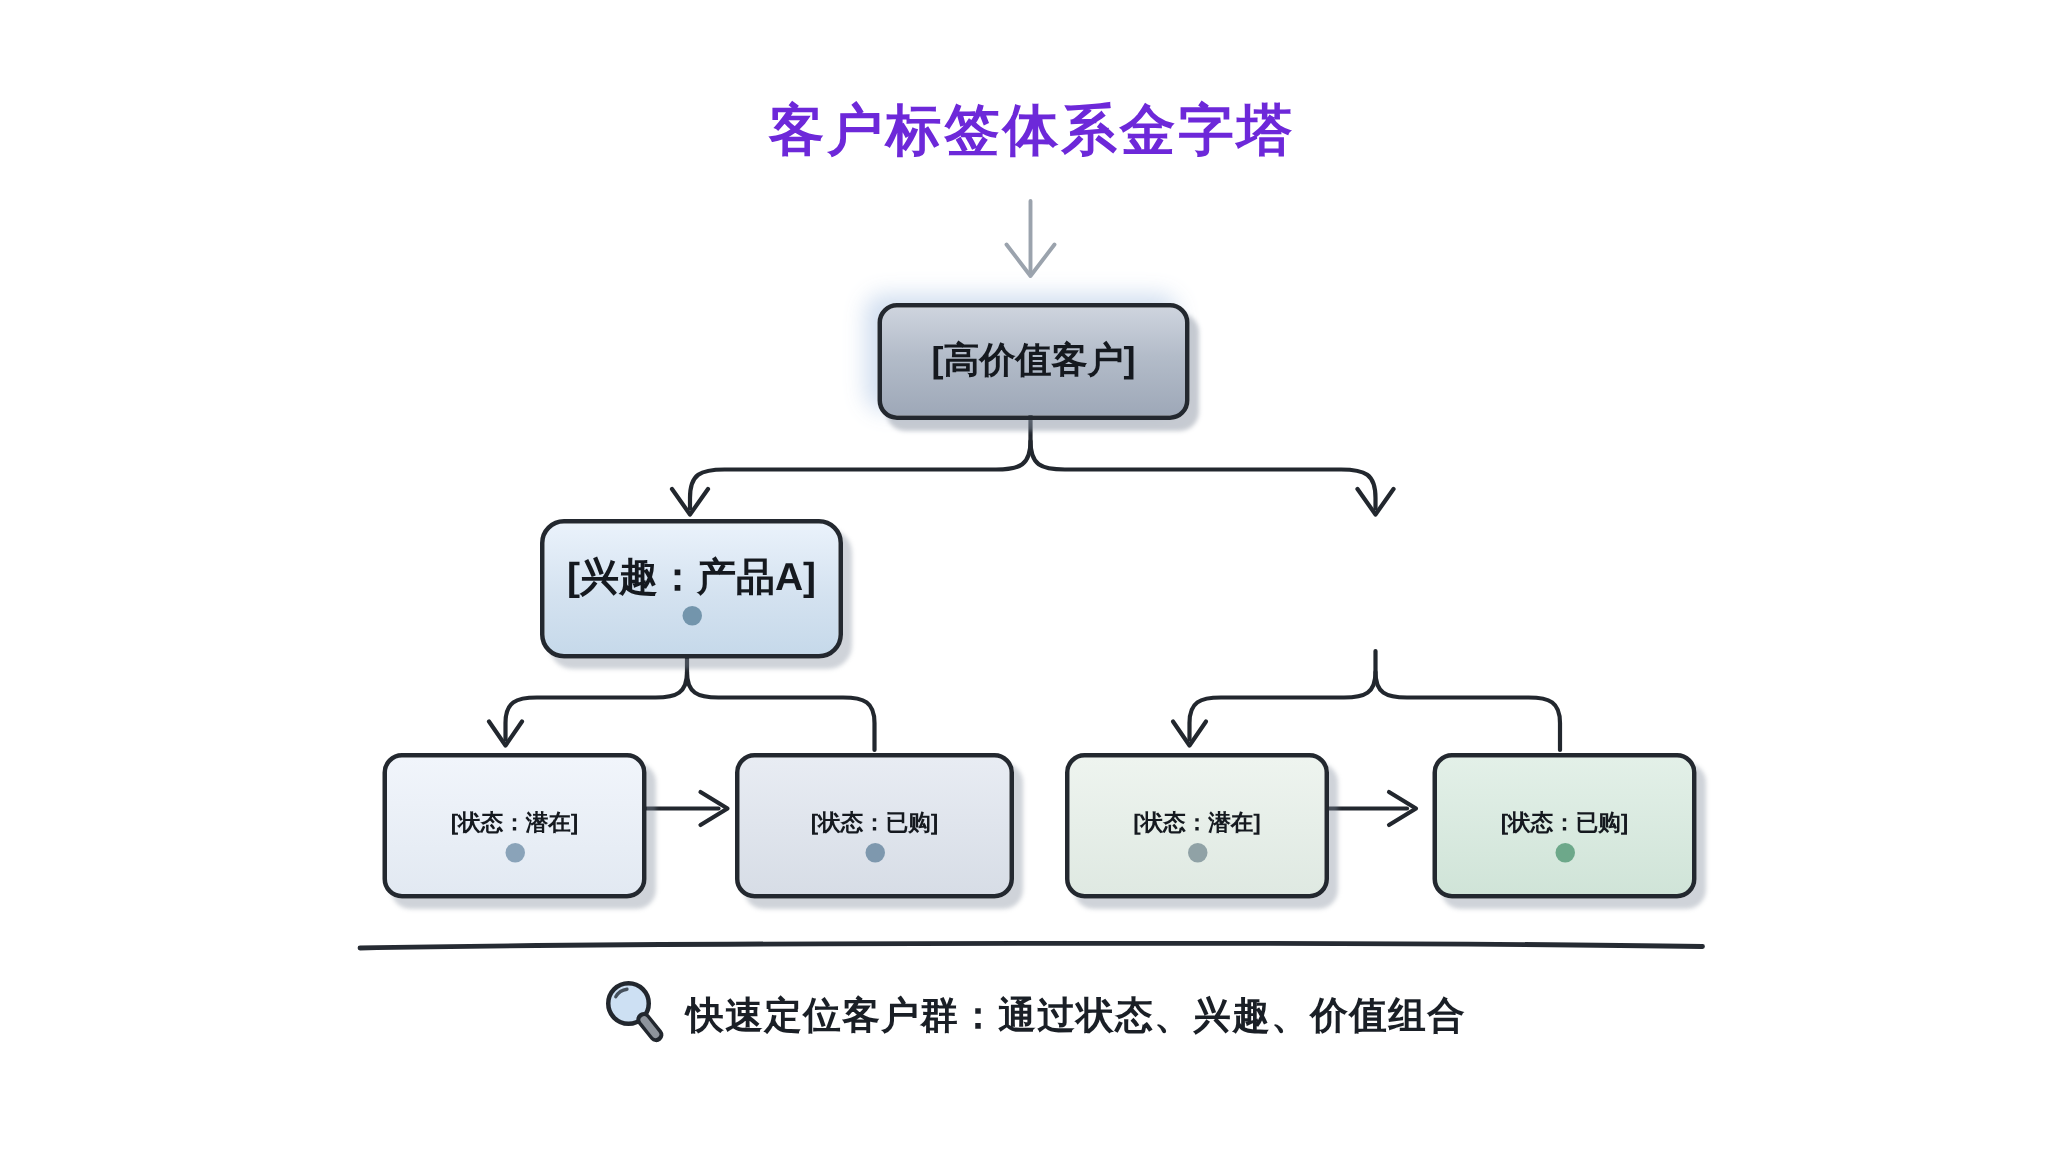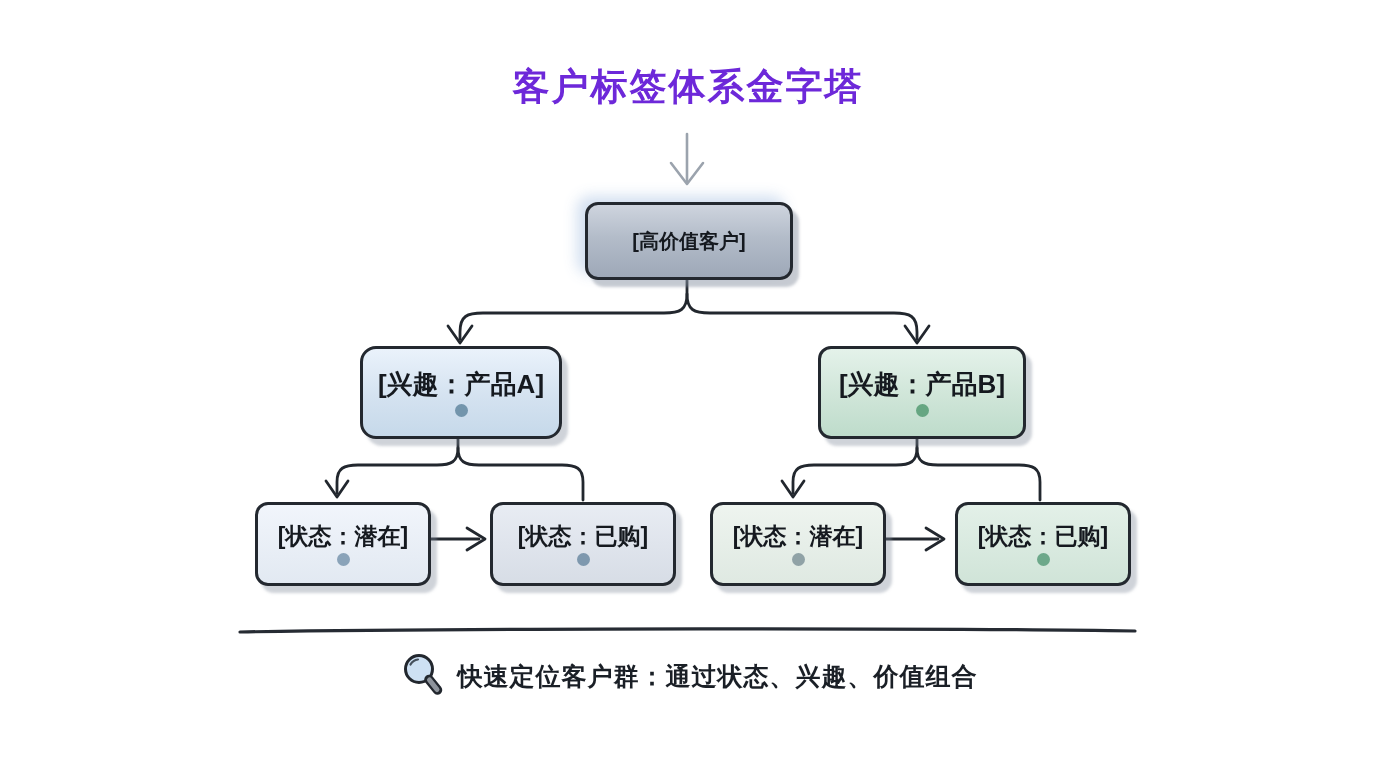--- a/index.html
+++ b/index.html
@@ -22,28 +22,28 @@
     border:3px solid #23282f;border-radius:13px;
     display:flex;flex-direction:column;align-items:center;justify-content:center;
     box-shadow:6px 7px 3px rgba(130,140,155,0.38);
     color:#15191f;font-weight:600;
   }
   .node .node-label{line-height:1.1;}
   .dot{width:13px;height:13px;border-radius:50%;margin-top:6px;}
   .node-root{
     left:585px;top:202px;width:202px;height:72px;
     background:linear-gradient(180deg,#ced4de 0%,#b3bcc9 45%,#9ea8b8 100%);
-    font-size:20px;
+    font-size:24px;
     box-shadow:6px 7px 3px rgba(130,140,155,0.45), -8px -6px 14px rgba(205,220,238,0.9);
     justify-content:center;
   }
   .node-l2{top:346px;height:85px;font-size:26px;padding-top:2px;}
   .node-l2a{left:360px;width:196px;background:linear-gradient(180deg,#eaf2fb 0%,#d4e2f0 55%,#c6d9ea 100%);border-radius:16px;}
   .node-l2b{left:818px;width:202px;background:linear-gradient(180deg,#e4f2ea 0%,#cfe5d8 55%,#bedccb 100%);}
-  .node-l3{top:502px;height:76px;font-size:23px;padding-top:2px;}
+  .node-l3{top:502px;height:76px;font-size:15px;padding-top:15px;}
   .node-l3 .dot{margin-top:4px;}
   .node-l3a1{left:255px;width:170px;background:linear-gradient(180deg,#f1f5fb 0%,#e2e9f2 100%);}
   .node-l3a2{left:490px;width:180px;background:linear-gradient(180deg,#e8ecf3 0%,#d7dde6 100%);}
   .node-l3b1{left:710px;width:170px;background:linear-gradient(180deg,#eef4ef 0%,#dfe9e2 100%);}
   .node-l3b2{left:955px;width:170px;background:linear-gradient(180deg,#e3f0e8 0%,#d0e4d8 100%);}
   .footer{
     position:absolute;left:0;top:651px;width:100%;
     display:flex;align-items:center;justify-content:center;gap:13px;
     z-index:2;
   }
@@ -90,24 +90,20 @@
   </svg>
 
   <div class="node node-root">
     <span class="node-label">[高价值客户]</span>
   </div>
 
   <div class="node node-l2 node-l2a">
     <span class="node-label">[兴趣：产品A]</span>
     <span class="dot" style="background: rgb(115, 149, 172);"></span>
   </div>
-  <div class="node node-l2 node-l2b">
-    <span class="node-label">[兴趣：产品B]</span>
-    <span class="dot" style="background: rgb(102, 166, 130);"></span>
-  </div>
 
   <div class="node node-l3 node-l3a1">
     <span class="node-label">[状态：潜在]</span>
     <span class="dot" style="background: rgb(138, 163, 185);"></span>
   </div>
   <div class="node node-l3 node-l3a2">
     <span class="node-label">[状态：已购]</span>
     <span class="dot" style="background: rgb(126, 152, 174);"></span>
   </div>
   <div class="node node-l3 node-l3b1">

